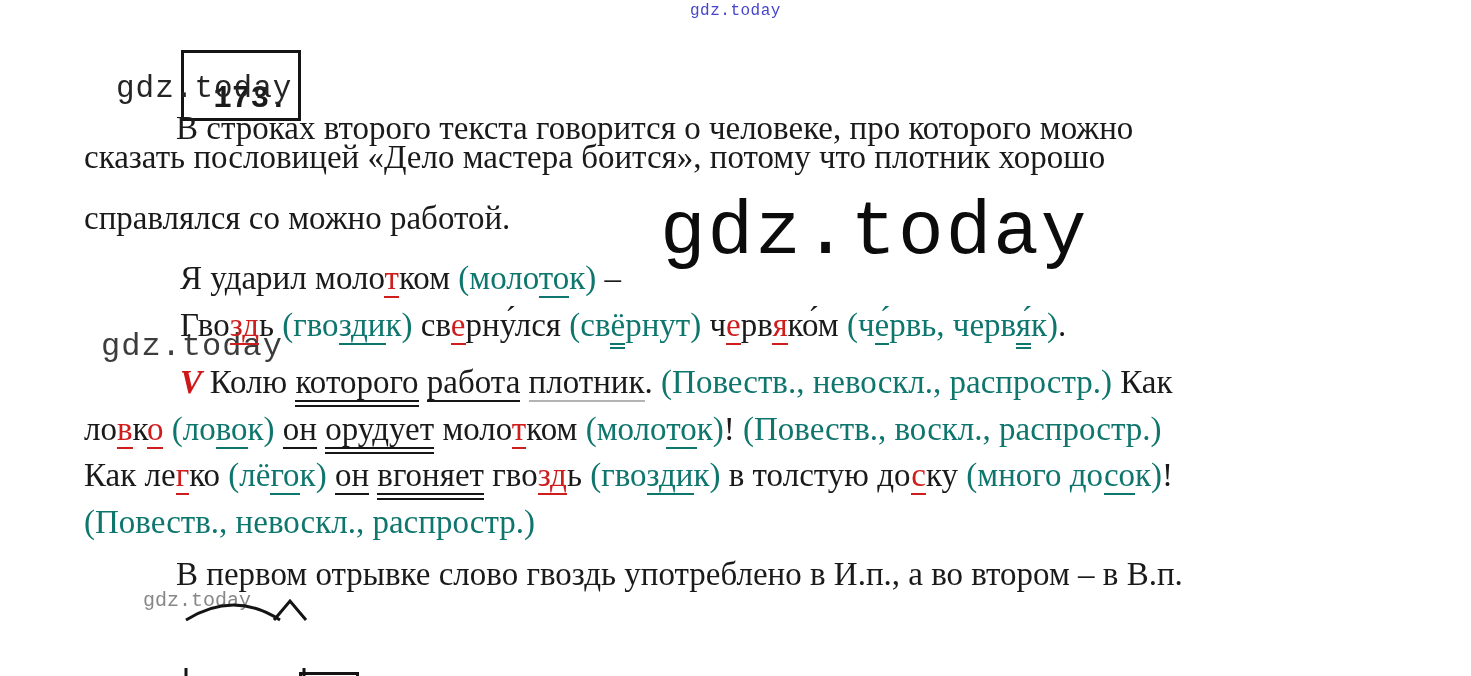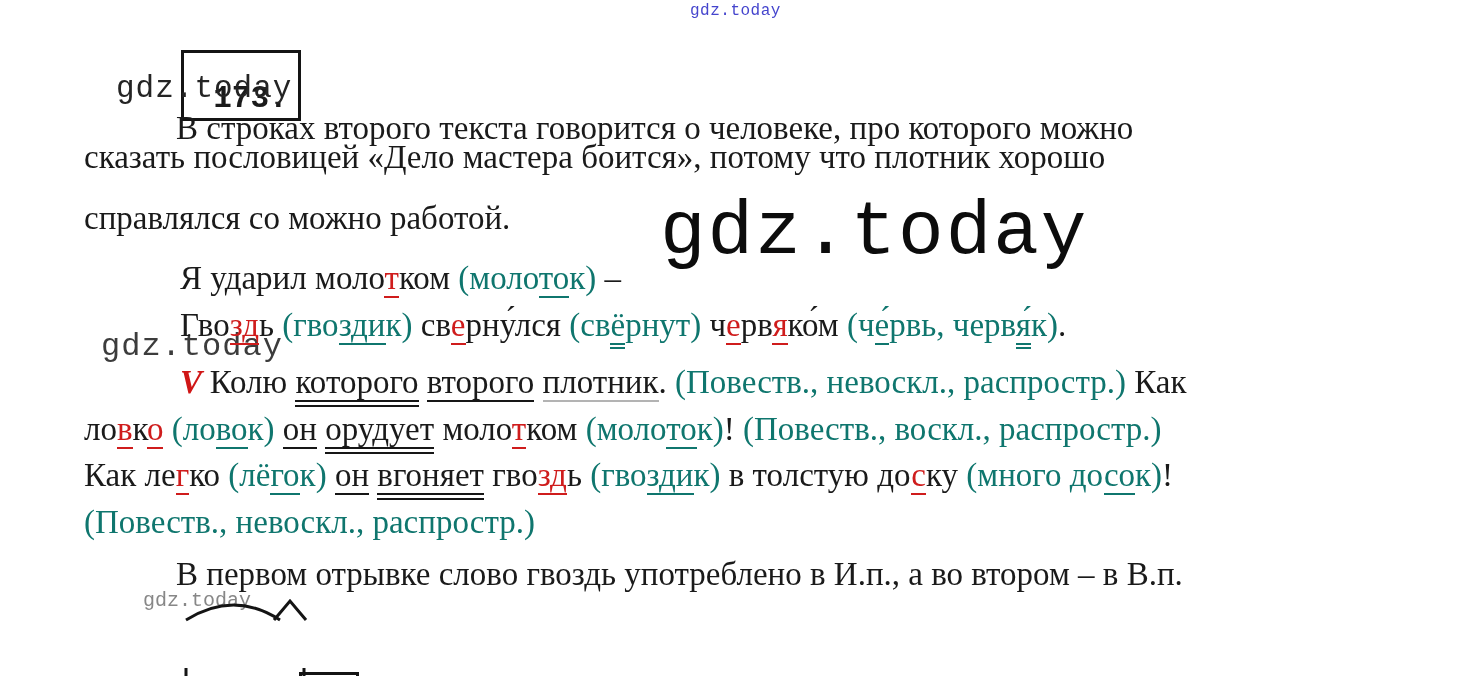--- a/index.html
+++ b/index.html
@@ -48,21 +48,21 @@
   <span>173.</span>
 </div>
 
 <div class="abs line italic" style="left:176px;top:108px">В строках второго текста говорится о человеке, про которого можно</div>
 <div class="abs line italic" style="left:84px;top:137px">сказать пословицей «Дело мастера боится», потому что плотник хорошо</div>
 <div class="abs line italic" style="left:84px;top:198px">справлялся со можно работой.</div>
 
 <div class="abs line" style="left:180px;top:258px"><span>Я ударил моло</span><span class="r u">т</span><span>ком </span><span class="g">(моло</span><span class="g u">то</span><span class="g">к)</span><span> –</span></div>
 <div class="abs line" style="left:180px;top:305px"><span>Гво</span><span class="r u">зд</span><span>ь </span><span class="g">(гво</span><span class="g u">зди</span><span class="g">к)</span><span> св</span><span class="r u">е</span><span>рну́лся </span><span class="g">(св</span><span class="g ud">ё</span><span class="g">рнут)</span><span> ч</span><span class="r u">е</span><span>рв</span><span class="r u">я</span><span>ко́м </span><span class="g">(ч</span><span class="g u">е́</span><span class="g">рвь, черв</span><span class="g ud">я́</span><span class="g">к)</span><span>.</span></div>
 
-<div class="abs line" style="left:180px;top:362px"><span class="v">V </span><span>Колю </span><span class="u2">которого</span><span> </span><span class="u1">второго</span><span> </span><span class="ug">плотник</span><span>. </span><span class="g">(Повеств., невоскл., распростр.)</span><span> Как</span></div>
+<div class="abs line" style="left:180px;top:362px"><span class="v">V </span><span>Колю </span><span class="u2">которого</span><span> </span><span class="u1">работа</span><span> </span><span class="ug">плотник</span><span>. </span><span class="g">(Повеств., невоскл., распростр.)</span><span> Как</span></div>
 <div class="abs line" style="left:84px;top:409px"><span>ло</span><span class="r u">в</span><span>к</span><span class="r u">о</span><span> </span><span class="g">(ло</span><span class="g u">во</span><span class="g">к)</span><span> </span><span class="u1">он</span><span> </span><span class="u2">орудует</span><span> моло</span><span class="r u">т</span><span>ком </span><span class="g">(моло</span><span class="g u">то</span><span class="g">к)</span><span>! </span><span class="g">(Повеств., воскл., распростр.)</span></div>
 <div class="abs line" style="left:84px;top:455px"><span>Как ле</span><span class="r u">г</span><span>ко </span><span class="g">(лё</span><span class="g u">го</span><span class="g">к)</span><span> </span><span class="u1">он</span><span> </span><span class="u2">вгоняет</span><span> гво</span><span class="r u">зд</span><span>ь </span><span class="g">(гво</span><span class="g u">зди</span><span class="g">к)</span><span> в толстую до</span><span class="r u">с</span><span>ку </span><span class="g">(много до</span><span class="g u">со</span><span class="g">к)</span><span>!</span></div>
 <div class="abs line" style="left:84px;top:502px"><span class="g">(Повеств., невоскл., распростр.)</span></div>
 
 <div class="abs line italic" style="left:176px;top:554px">В первом отрывке слово гвоздь употреблено в И.п., а во втором – в В.п.</div>
 
 <div class="abs morph">
   <svg class="morph-marks" width="210" height="96">
     <path d="M 10,24 Q 58,-6 104,24"></path>
     <path d="M 98,24 L 114,5 L 130,24"></path>

